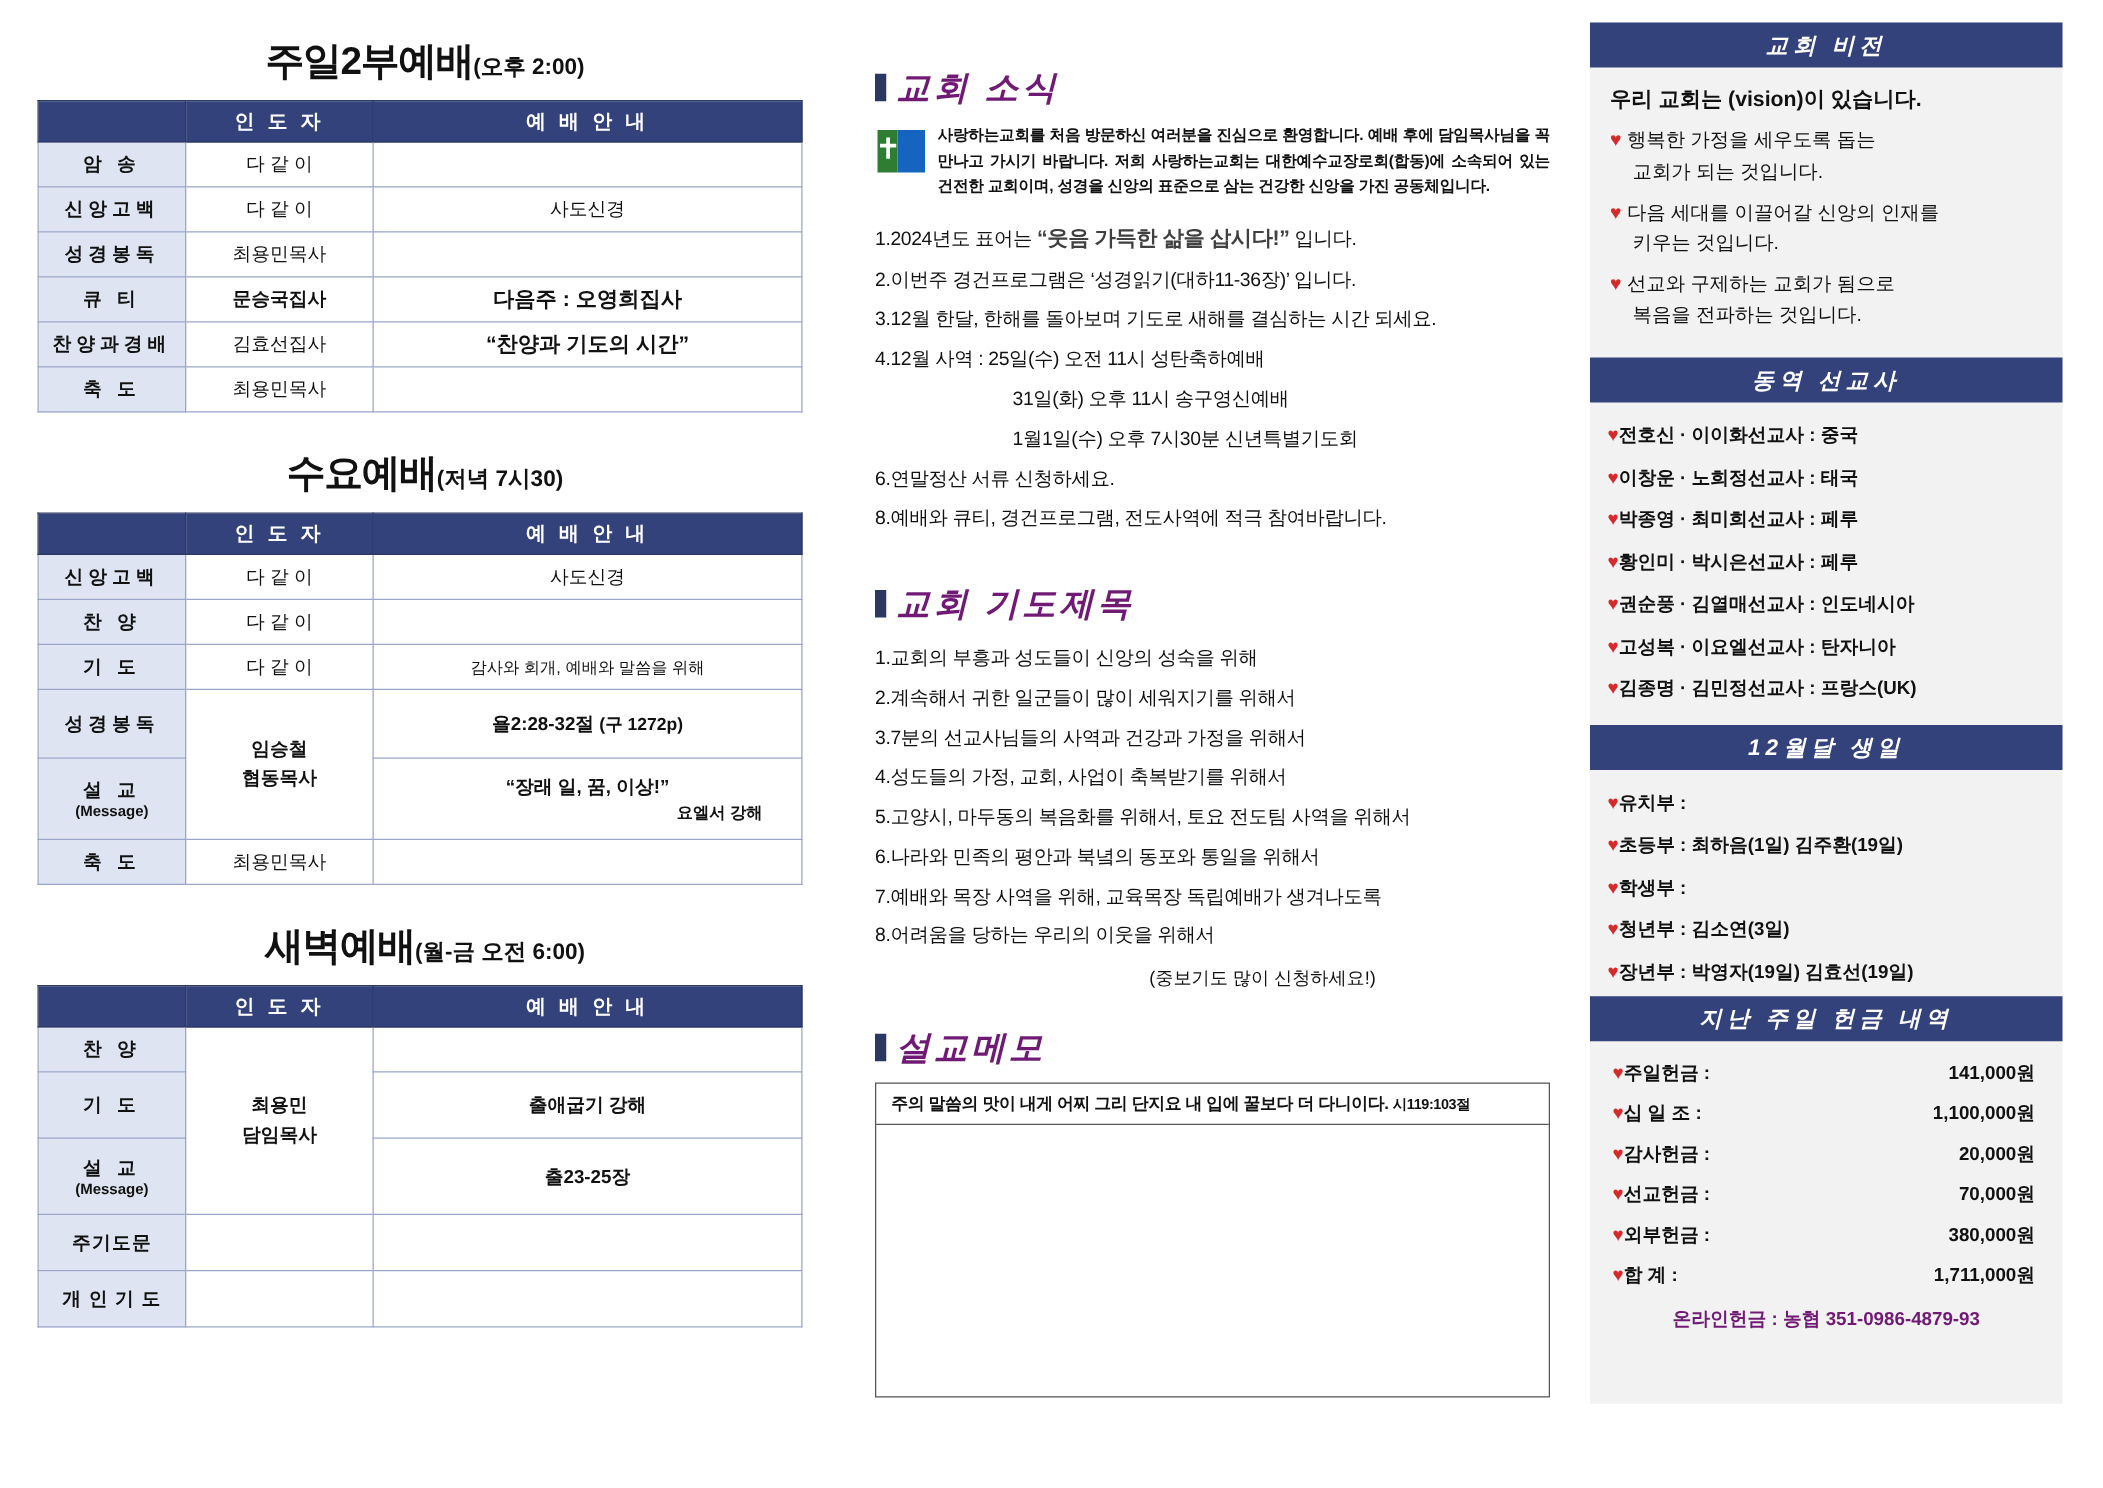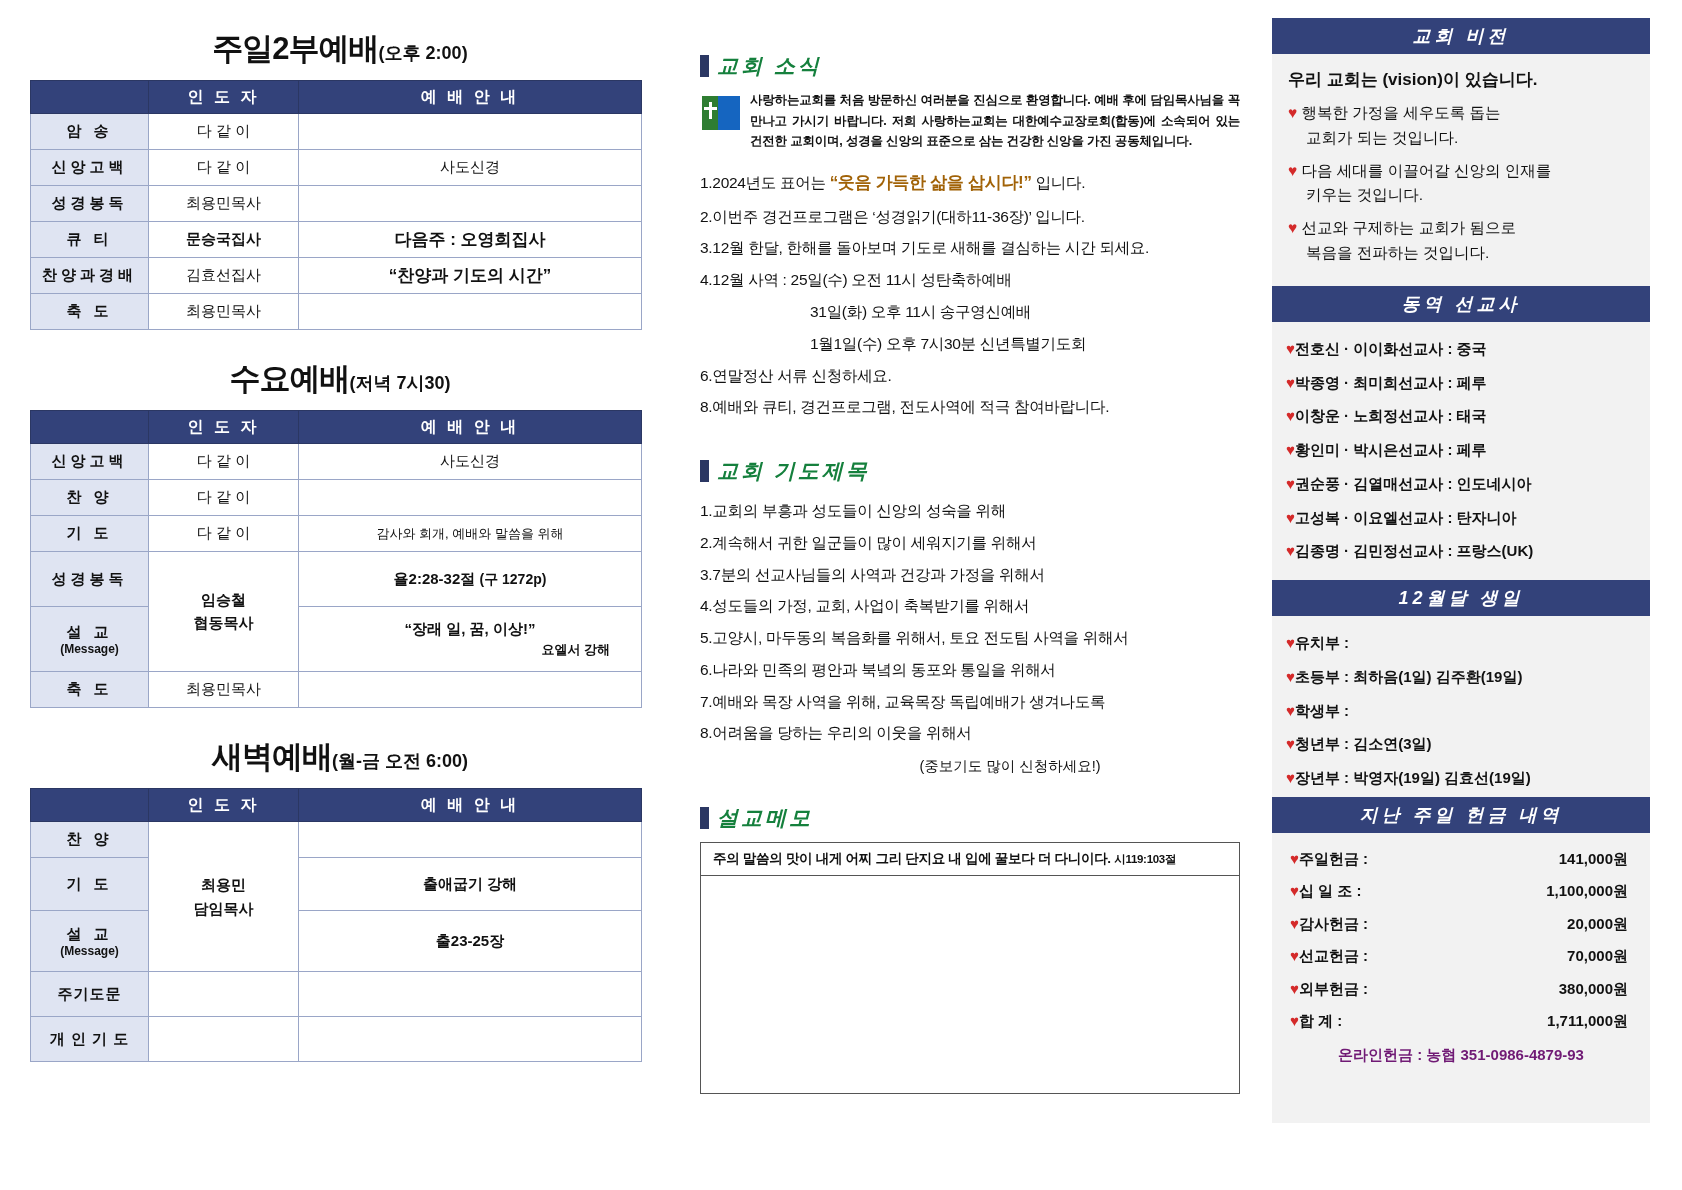--- a/index.html
+++ b/index.html
@@ -120,44 +120,44 @@
     gap: 8px;
     margin-bottom: 10px;
   }
   .sec-head .bar {
     width: 9px;
     height: 22px;
     background: #2b3763;
     display: inline-block;
   }
   .sec-head .txt {
-    font-size: 21px;
+    font-size: 27px;
     font-weight: bold;
     font-style: italic;
     letter-spacing: 3px;
-    color: #15803d;
+    color: #701a75;
   }
 
   .welcome-wrap {
     display: flex;
     gap: 8px;
     align-items: flex-start;
     margin-bottom: 14px;
   }
   .flag-icon { width: 42px; height: 46px; flex: none; position: relative; margin-top: 2px;}
   .welcome-text {
     font-size: 12.5px;
     font-weight: bold;
     line-height: 1.65;
     letter-spacing: -0.2px;
     text-align: justify;
   }
 
   .notice-list { font-size: 15.5px; line-height: 2.05; letter-spacing: -0.3px; }
-  .notice-list .em { color: #a16207; font-weight: bold; font-size: 17px; }
+  .notice-list .em { color: #404040; font-weight: bold; font-size: 17px; }
   .notice-list .indent { display: block; padding-left: 110px; }
 
   .pray-list { font-size: 15.5px; line-height: 2.05; letter-spacing: -0.3px; }
   .pray-note { text-align: center; font-size: 14.5px; margin-top: 8px; padding-left: 80px;}
 
   .sermon-box {
     border: 1px solid #555;
     height: 250px;
     margin-top: 8px;
   }
@@ -467,22 +467,22 @@
       <span class="ind">키우는 것입니다.</span>
     </div>
     <div class="vision-item">
       <span class="h">♥</span>
       <span>선교와 구제하는 교회가 됨으로</span>
       <span class="ind">복음을 전파하는 것입니다.</span>
     </div>
 
     <div class="panel-head" style="margin-top:12px">동역 선교사</div>
     <div class="list-row"><span class="h">♥</span><b>전호신 · 이이화선교사 :  중국</b></div>
+    <div class="list-row"><span class="h">♥</span><b>이창운 · 노희정선교사 :  태국</b></div>
     <div class="list-row"><span class="h">♥</span><b>박종영 · 최미희선교사 :  페루</b></div>
-    <div class="list-row"><span class="h">♥</span><b>이창운 · 노희정선교사 :  태국</b></div>
     <div class="list-row"><span class="h">♥</span><b>황인미 · 박시은선교사 :  페루</b></div>
     <div class="list-row"><span class="h">♥</span><b>권순풍 · 김열매선교사 :  인도네시아</b></div>
     <div class="list-row"><span class="h">♥</span><b>고성복 · 이요엘선교사 :  탄자니아</b></div>
     <div class="list-row"><span class="h">♥</span><b>김종명 · 김민정선교사 :  프랑스(UK)</b></div>
 
     <div class="panel-head" style="margin-top:12px">12월달 생일</div>
     <div class="list-row"><span class="h">♥</span><b>유치부 :</b></div>
     <div class="list-row"><span class="h">♥</span><b>초등부 :  최하음(1일) 김주환(19일)</b></div>
     <div class="list-row"><span class="h">♥</span><b>학생부 :</b></div>
     <div class="list-row"><span class="h">♥</span><b>청년부 :  김소연(3일)</b></div>

